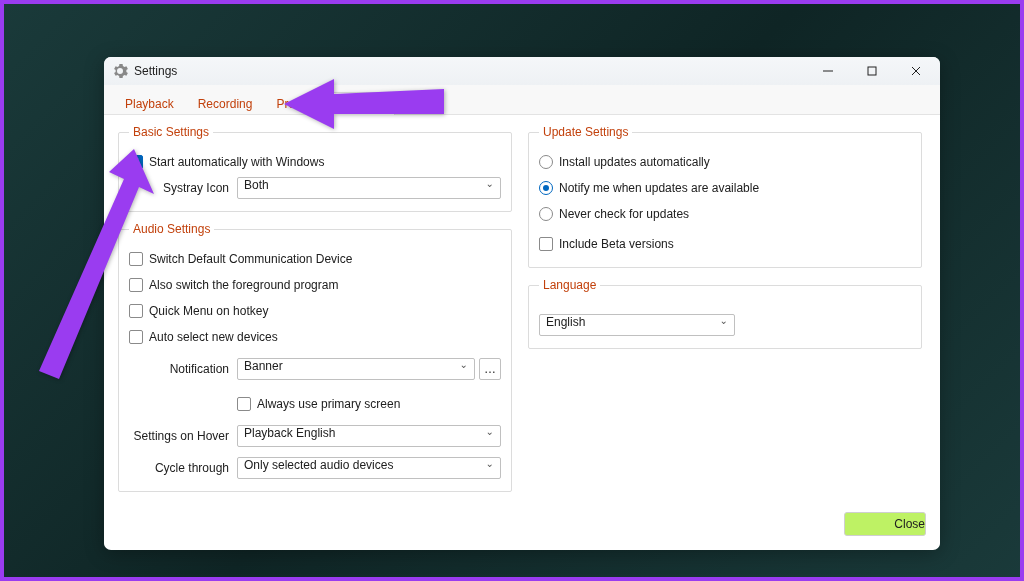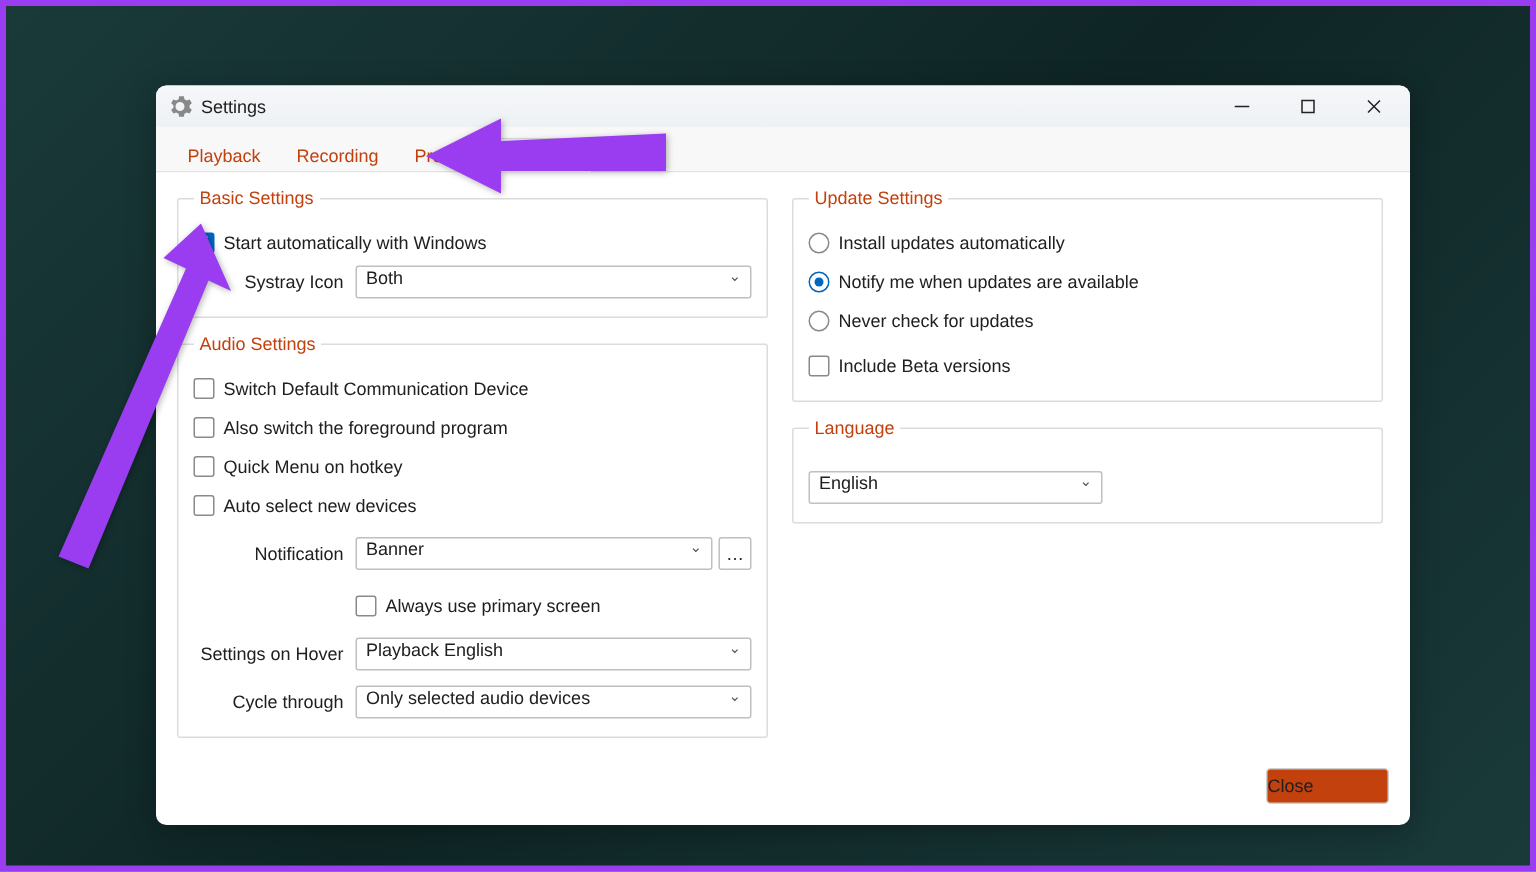--- a/index.html
+++ b/index.html
@@ -113,21 +113,21 @@
   .spacer { height: 4px; }
   .footer {
     padding: 10px 14px 14px 14px;
     display: flex; justify-content: flex-end;
     background:#fff;
     border-bottom-left-radius: 7px;
     border-bottom-right-radius: 7px;
   }
   .close-btn {
     width: 82px; height: 24px; border: 1px solid #cfcfcf; border-radius: 3px;
-    display: flex; align-items: center; justify-content: flex-start; background:#c2410c;
+    display: flex; align-items: center; justify-content: flex-end; background:#bef264;
     font-size: 12px;
   }
   
   .arrow {
     position: absolute;
     fill: #9a3cf0;
     filter: drop-shadow(1px 1px 2px rgba(0,0,0,0.3));
   }
   .gear-icon { color:#888; }
 </style>

